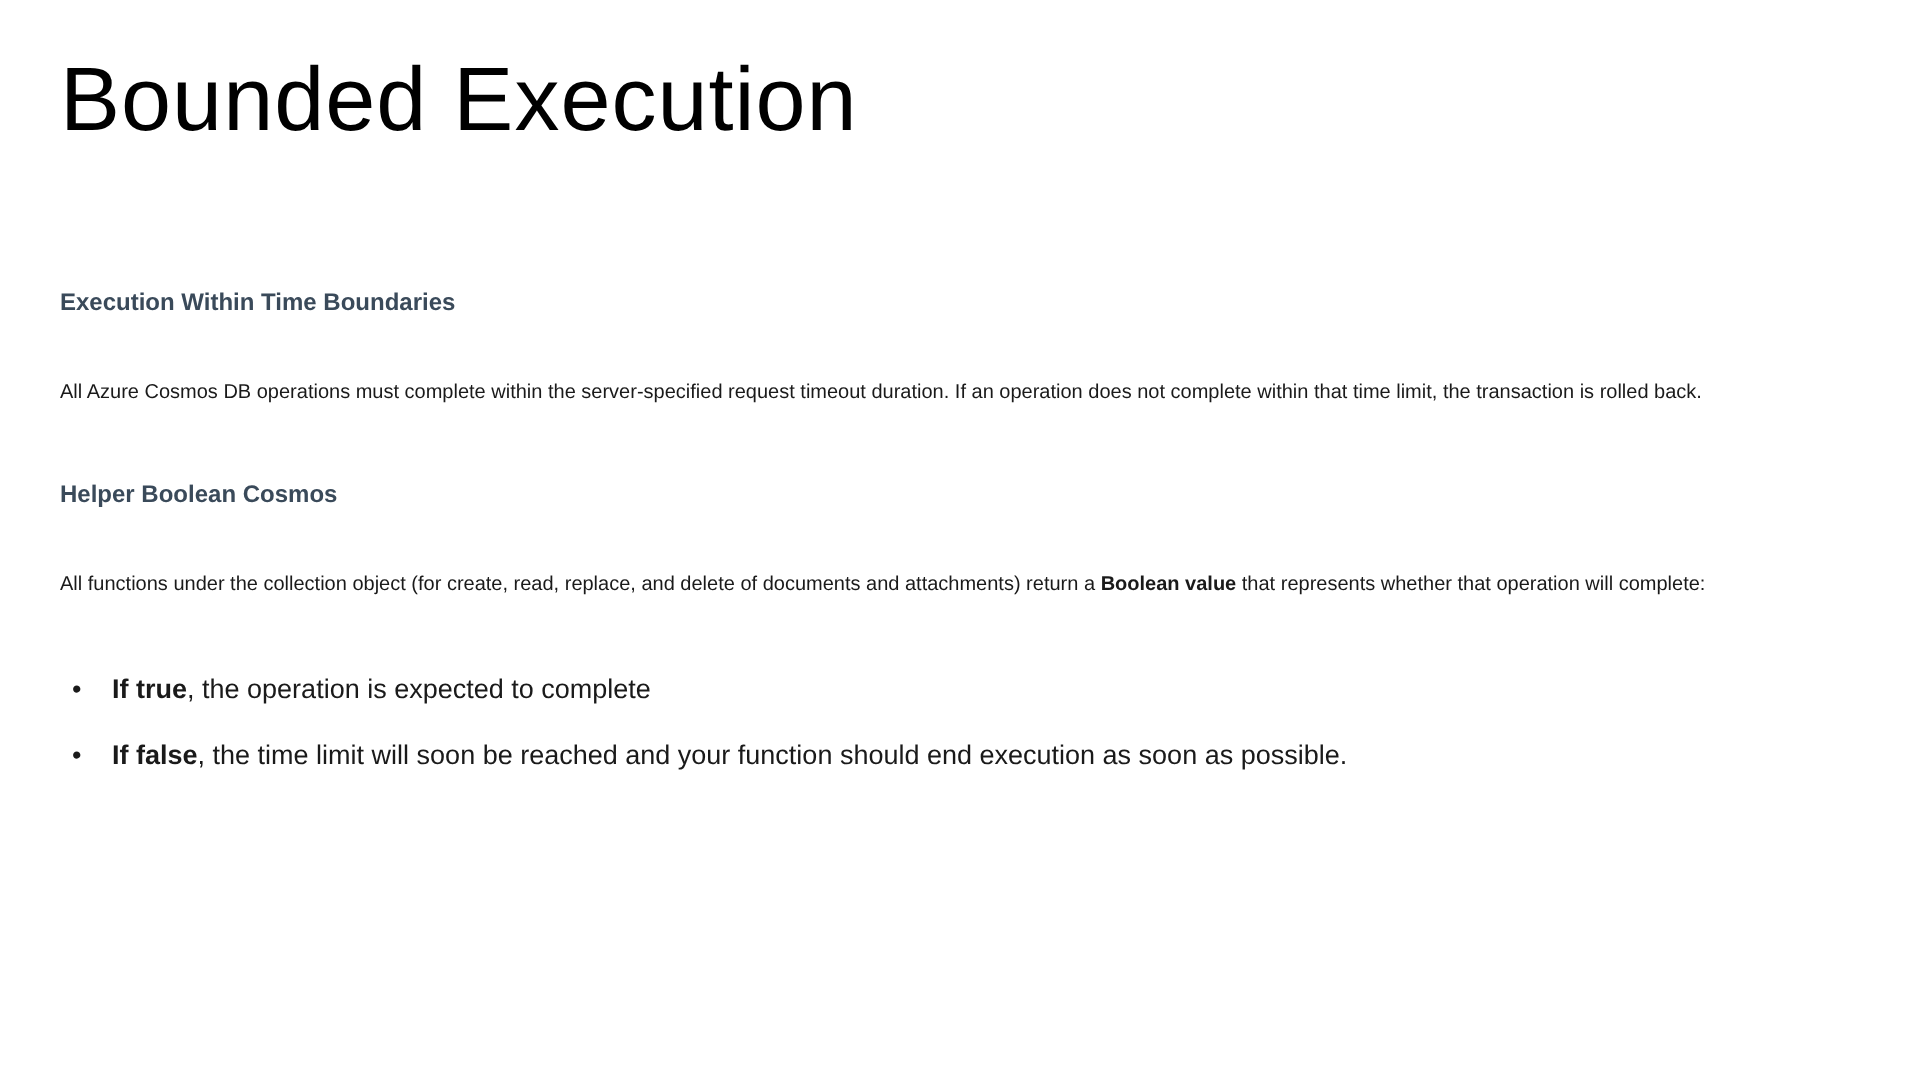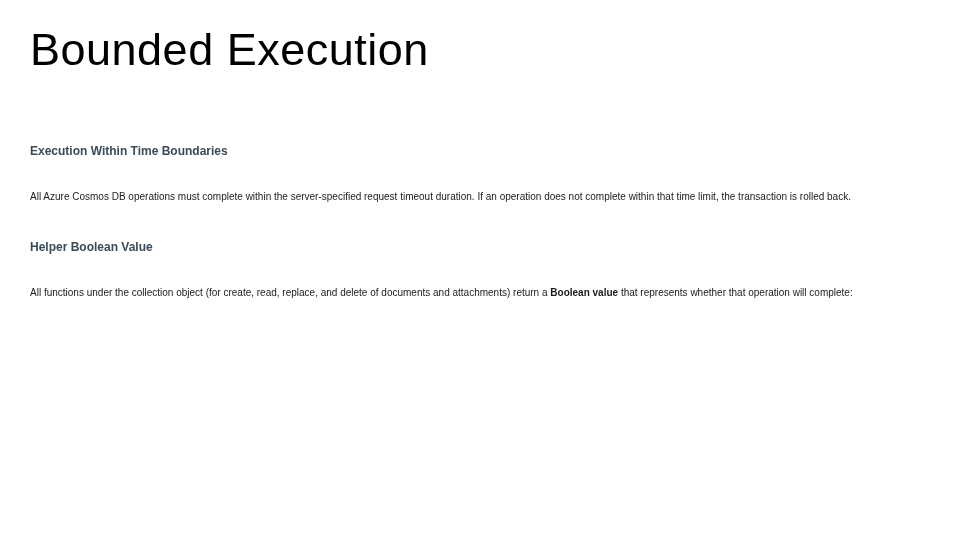--- a/index.html
+++ b/index.html
@@ -62,20 +62,26 @@
   </style>
 </head>
 <body>
 
 <h1 class="title">Bounded Execution</h1>
 
 <h2 class="subheading">Execution Within Time Boundaries</h2>
 
 <p class="paragraph">All Azure Cosmos DB operations must complete within the server-specified request timeout duration. If an operation does not complete within that time limit, the transaction is rolled back.</p>
 
-<h2 class="subheading">Helper Boolean Value</h2>
+<h2 class="subheading">Helper Boolean Cosmos</h2>
 
 <p class="paragraph">
   <span>All functions under the collection object (for create, read, replace, and delete of documents and attachments) return a </span><span class="bold">Boolean value</span><span> that represents whether that operation will complete:</span>
 </p>
 
 <ul class="bullet-list">
+  <li class="bullet-item">
+    <span class="bold">If true</span><span>, the operation is expected to complete</span>
+  </li>
+  <li class="bullet-item">
+    <span class="bold">If false</span><span>, the time limit will soon be reached and your function should end execution as soon as possible.</span>
+  </li>
 </ul>
 
 </body></html>

